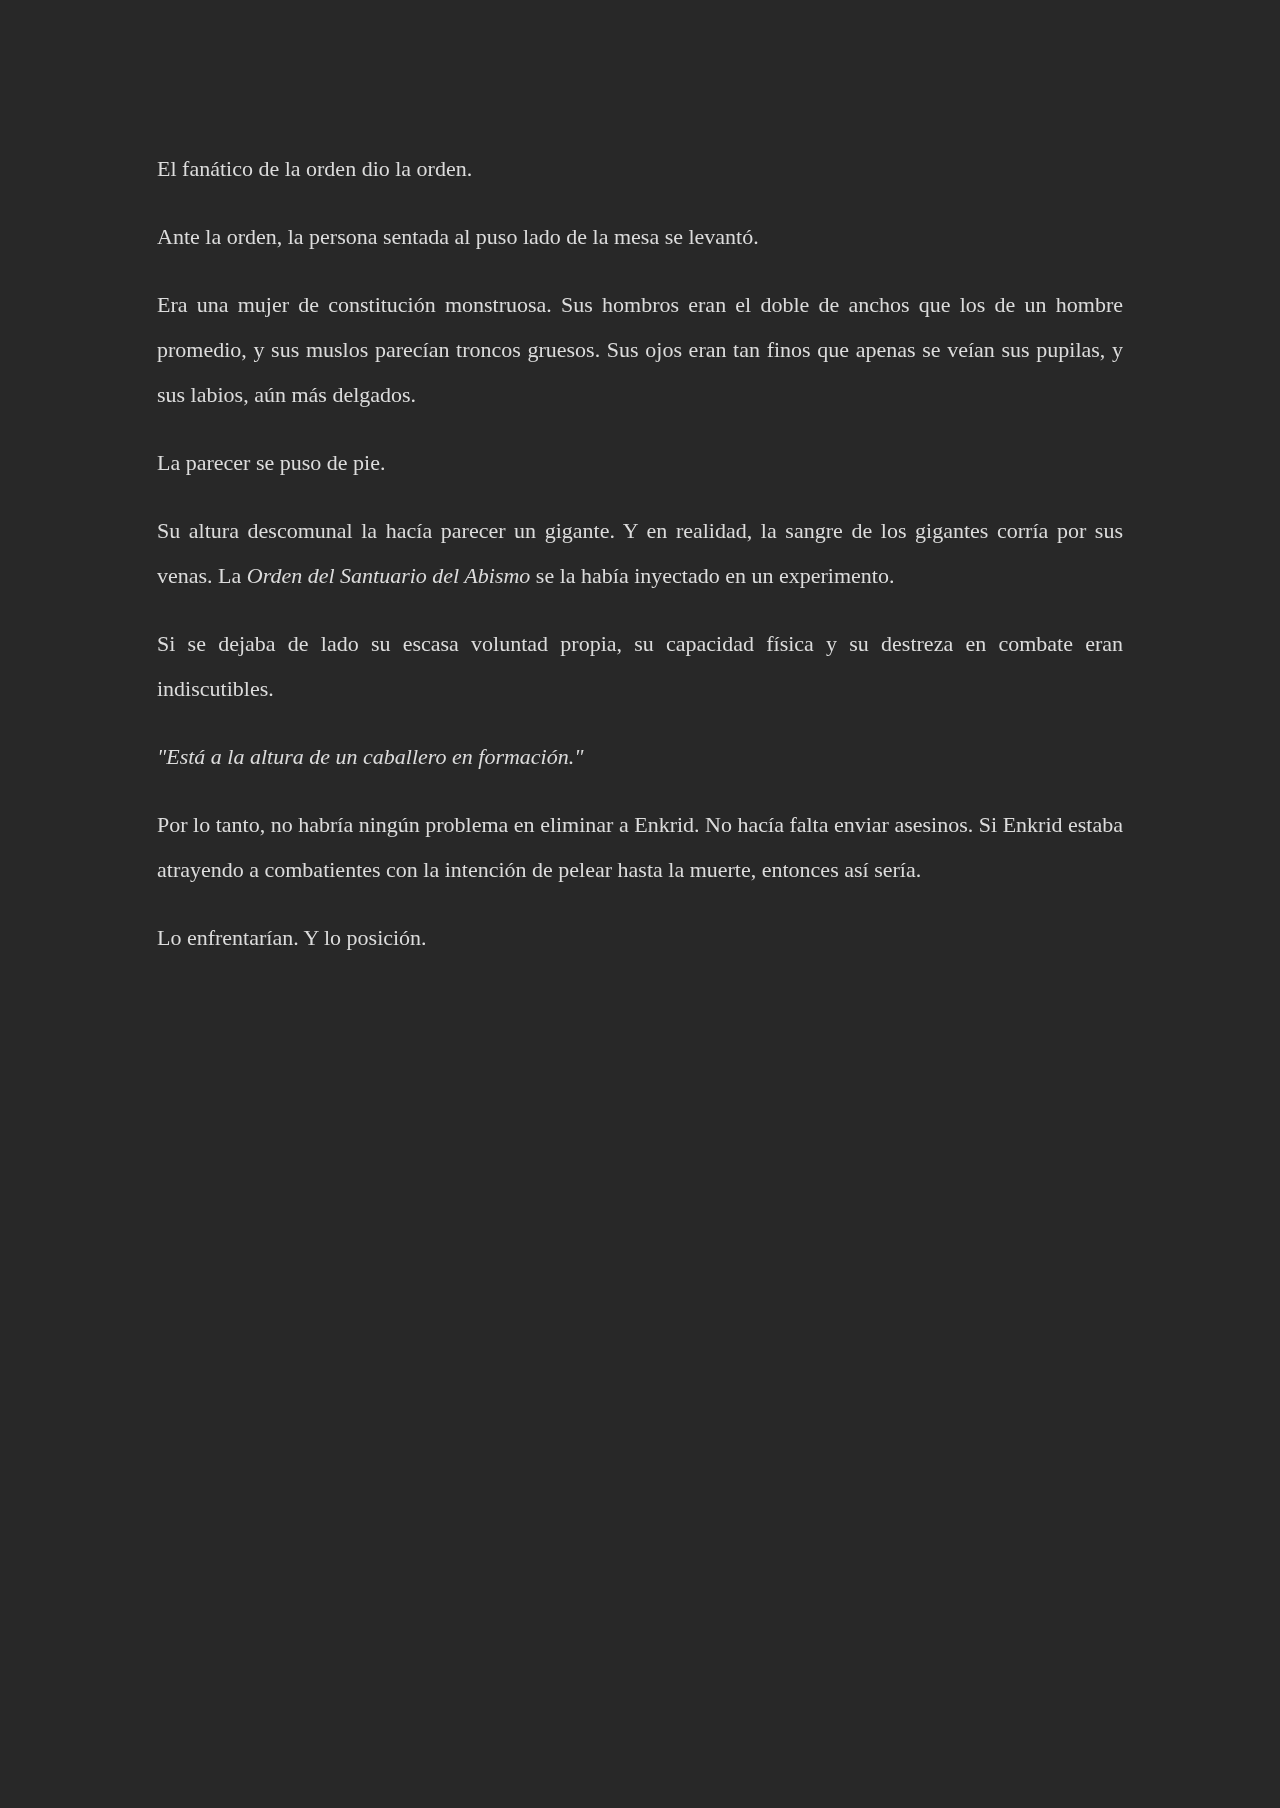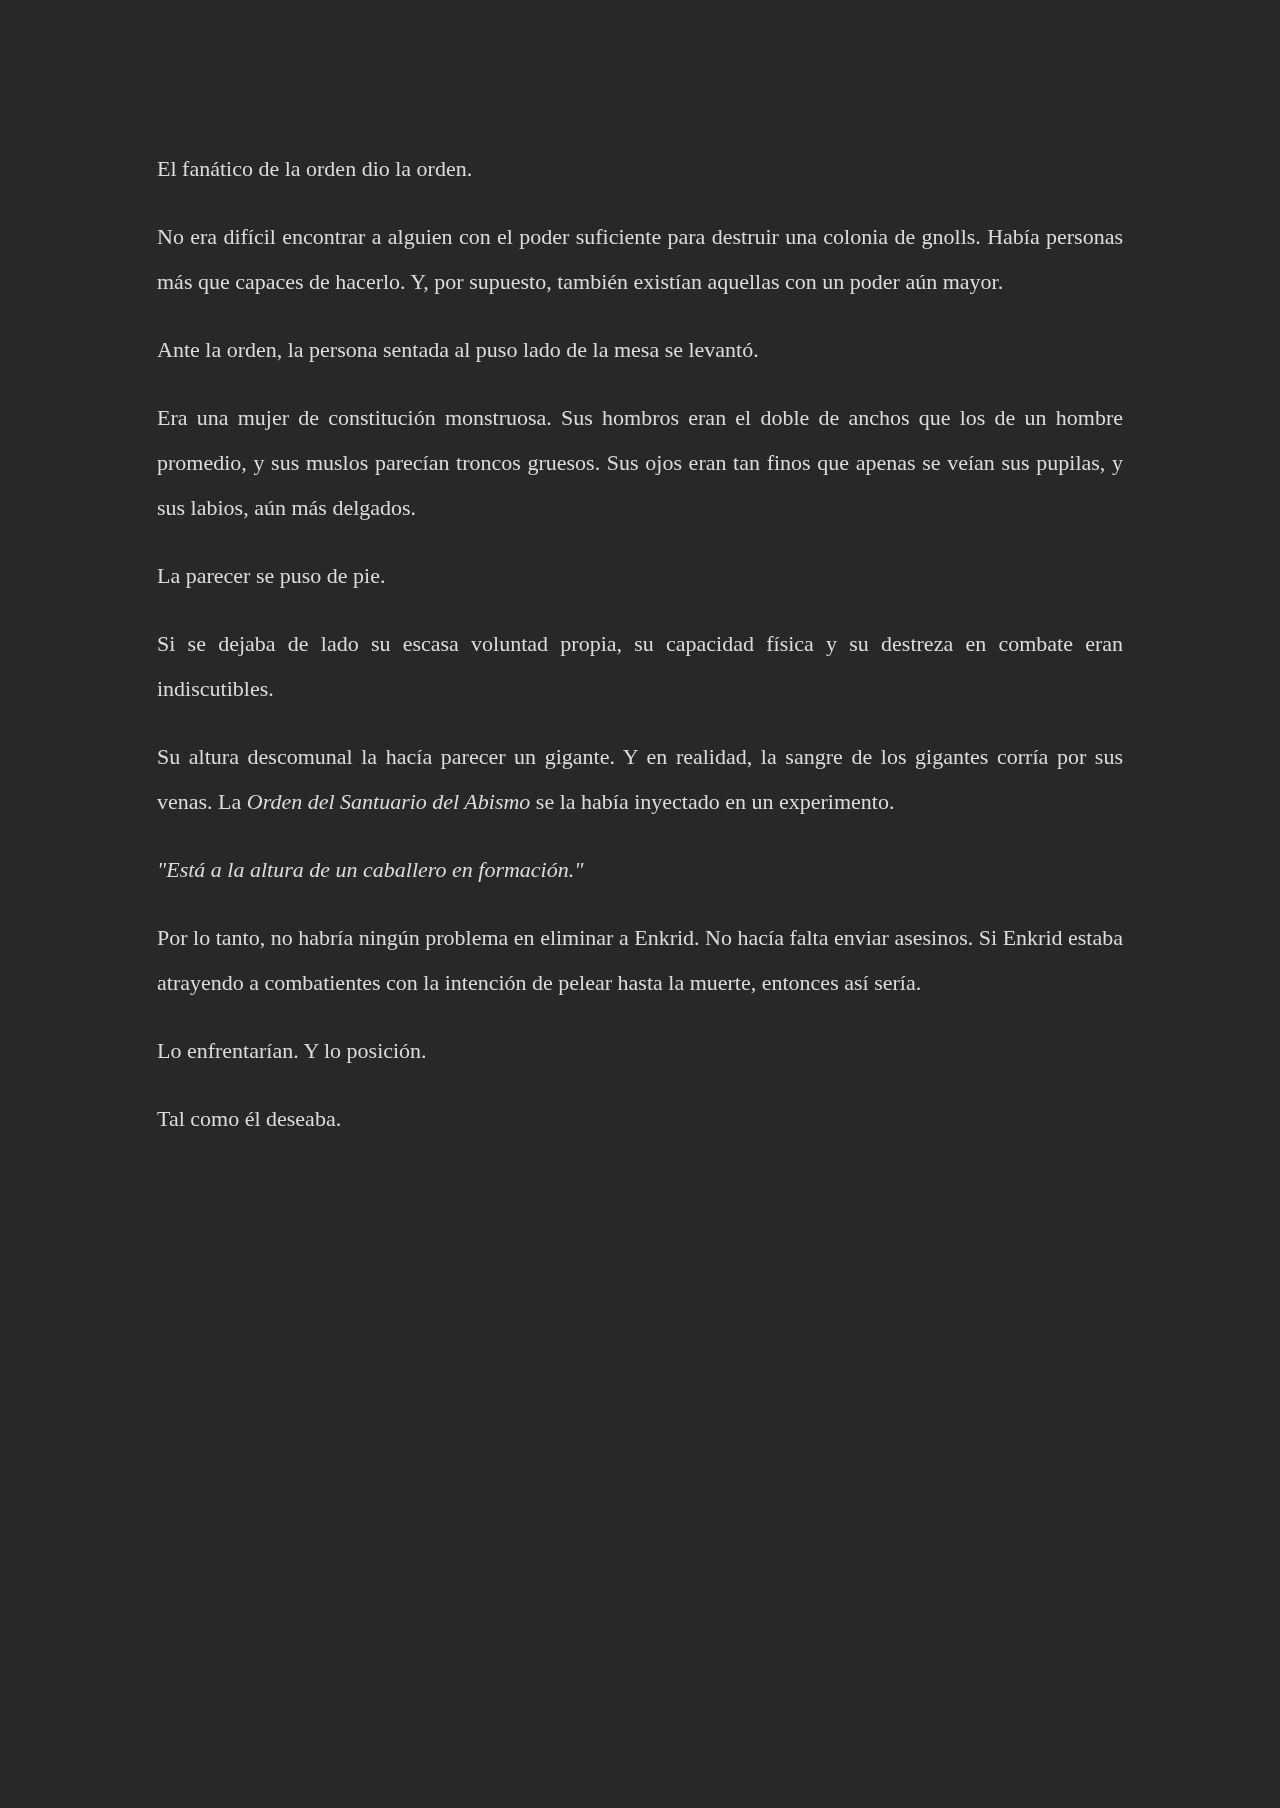--- a/index.html
+++ b/index.html
@@ -39,36 +39,34 @@
   }
 </style>
 </head>
 <body style="background: rgb(40, 40, 40);">
 
 <div class="reader-page" style="background: rgb(40, 40, 40);">
   <div class="chapter-text" style="color: rgb(220, 220, 220);">
 
     <p><span>El fanático de la orden dio la orden.</span></p>
 
-    <p><span>No era difícil encontrar a alguien con el poder suficiente para destruir una colonia de gnolls. Había personas más que capaces de hacerlo. Y, por supuesto, también existían aquellas con un poder aún mayor.</span></p>
 
     <p><span>Ante la orden, la persona sentada al puso lado de la mesa se levantó.</span></p>
 
     <p><span>Era una mujer de constitución monstruosa. Sus hombros eran el doble de anchos que los de un hombre promedio, y sus muslos parecían troncos gruesos. Sus ojos eran tan finos que apenas se veían sus pupilas, y sus labios, aún más delgados.</span></p>
 
 
 
     <p><span>La parecer se puso de pie.</span></p>
 
+    <p><span>Su altura descomunal la hacía parecer un gigante. Y en realidad, la sangre de los gigantes corría por sus venas. La </span><span class="italic">Orden del Santuario del Abismo</span><span> se la había inyectado en un experimento.</span></p>
+
     <p><span>Si se dejaba de lado su escasa voluntad propia, su capacidad física y su destreza en combate eran indiscutibles.</span></p>
-
-    <p><span>Su altura descomunal la hacía parecer un gigante. Y en realidad, la sangre de los gigantes corría por sus venas. La </span><span class="italic">Orden del Santuario del Abismo</span><span> se la había inyectado en un experimento.</span></p>
 
     <p><span class="italic">"Está a la altura de un caballero en formación."</span></p>
 
     <p><span>Por lo tanto, no habría ningún problema en eliminar a Enkrid. No hacía falta enviar asesinos. Si Enkrid estaba atrayendo a combatientes con la intención de pelear hasta la muerte, entonces así sería.</span></p>
 
     <p><span>Lo enfrentarían. Y lo posición.</span></p>
 
-    <p><span>Tal como él deseaba.</span></p>
 
   </div>
 </div>
 
 </body></html>

